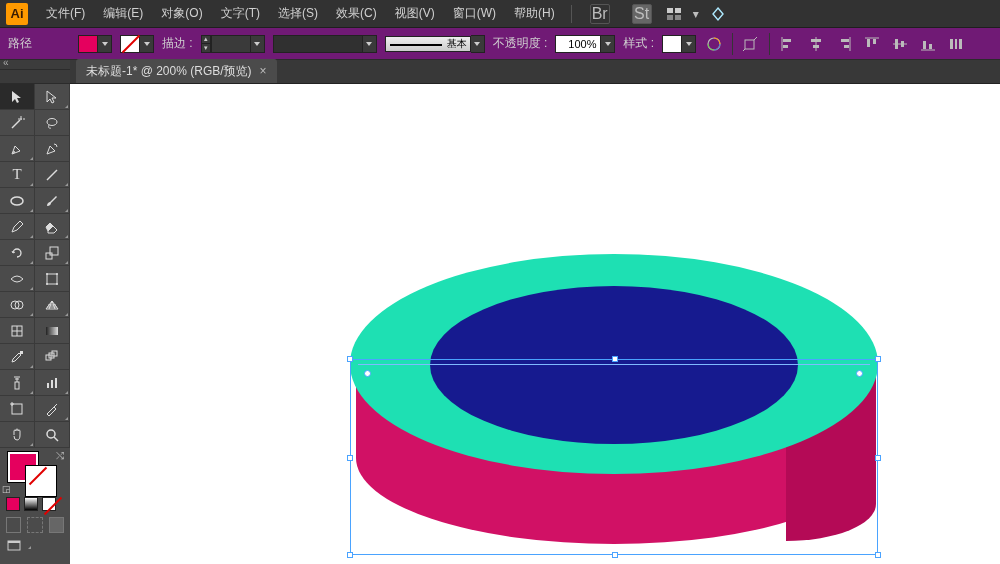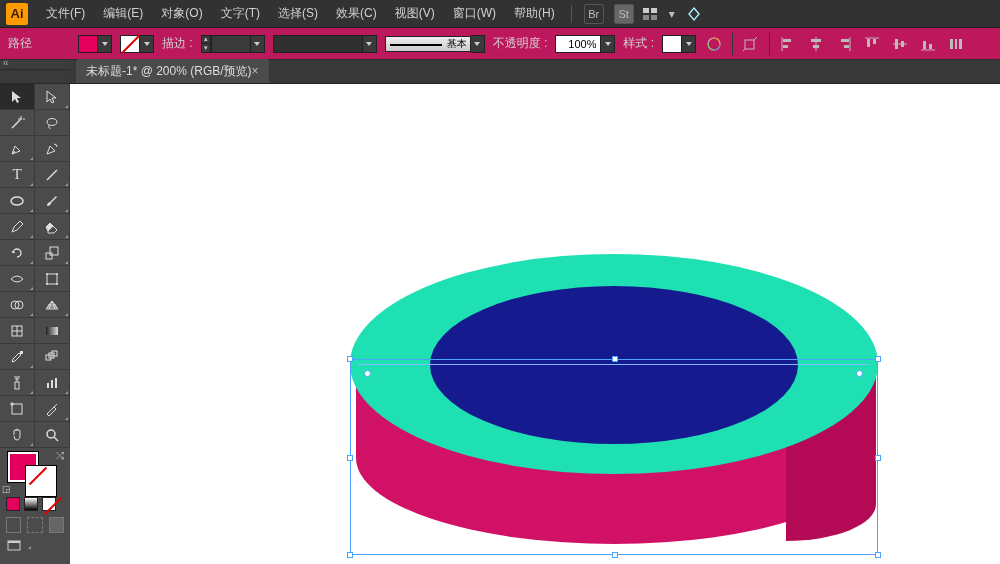--- a/index.html
+++ b/index.html
@@ -3,24 +3,24 @@
 <meta charset="utf-8">
 <style>
   * { box-sizing: border-box; margin: 0; padding: 0; user-select: none; }
   html, body { width: 1000px; height: 564px; overflow: hidden; font-family: "Microsoft YaHei", Arial, sans-serif; font-size: 12px; color: #e8e8e8; background: #323232; }
   .app { width: 1000px; height: 564px; display: flex; flex-direction: column; background: #4b4b4b; }
   
   .menubar { height: 28px; background: #323232; display: flex; align-items: center; padding: 0 6px; gap: 2px; border-bottom: 1px solid #1e1e1e; }
   .ai-logo { width: 22px; height: 22px; background: #ff9a00; color: #3a1c00; font-weight: bold; font-size: 13px; display:flex; align-items:center; justify-content:center; border-radius:2px; margin-right:8px; }
   .menu-item { padding: 19px 8px; color: #d0d0d0; cursor: default; }
   .menubar .sep { width:1px; height:18px; background:#555; margin:0 6px; }
-  .mb-ic { width:20px; height:20px; display:flex; align-items:center; justify-content:center; color:#bdbdbd; font-size:11px; border:1px solid #555; border-radius:2px; margin:0 4px;}
+  .mb-ic { width:20px; height:20px; display:flex; align-items:center; justify-content:center; color:#bdbdbd; font-size:16px; border:1px solid #555; border-radius:2px; margin:0 10px;}
   .mb-plain { width:20px; height:20px; display:flex; align-items:center; justify-content:center; color:#bdbdbd;}
   
-  .ctrlbar { height: 32px; background: #be185d; display: flex; align-items: center; padding: 0 8px; gap: 8px; border-bottom: 1px solid #2b2b2b; font-size:12px; color:#d0d0d0;}
+  .ctrlbar { height: 32px; background: #701a75; display: flex; align-items: center; padding: 0 8px; gap: 8px; border-bottom: 1px solid #2b2b2b; font-size:12px; color:#d0d0d0;}
   .ctrlbar .lbl { color:#d0d0d0; }
   .swatch { width:20px; height:18px; border:1px solid #222; display:inline-block; }
   .dd { width:14px; height:18px; background:#3a3a3a; display:flex; align-items:center; justify-content:center; border:1px solid #222; border-left:none;}
   .dd::after { content:""; border-left:3px solid transparent; border-right:3px solid transparent; border-top:4px solid #ccc; }
   .combo { display:flex; align-items:center;justify-content:center; }
   .fieldbox { height:18px; background:#3a3a3a; border:1px solid #222; display:flex; align-items:center; padding:0 4px; color:#ddd; font-size:11px;}
   .opacity-field { width:46px; height:18px; background:#fff; color:#000; border:1px solid #222; display:flex; align-items:center; padding:0 12px; font-size:11px;}
   .ctrl-ic { width:20px; height:20px; display:flex; align-items:center; justify-content:center; color:#bdbdbd;}
   .vsep { width:1px; height:22px; background:#353535; }
   .stroke-profile { width:86px; height:16px; background:linear-gradient(#eee,#ccc); border:1px solid #222; position:relative;}
@@ -43,21 +43,21 @@
   .fs-stroke::after { content:""; position:absolute; left:6px; top:6px; width:14px; height:14px; background:#4b4b4b;}
   .fs-swap { position:absolute; right:6px; top:2px; font-size:10px; color:#ccc;}
   .fs-mini { position:absolute; left:2px; bottom:0px; font-size:9px; color:#ccc;}
   .colorrow { height:20px; display:flex; align-items:center; gap:4px; padding:0 6px;}
   .crow-sw { width:14px; height:14px; border:1px solid #222;}
   .moderow, .screenrow { height:22px; display:flex; align-items:center; gap:6px; padding:0 6px;}
   .mode-ic { width:16px; height:16px; border:1px solid #777; background:#4b4b4b;}
   
   .workspace { flex:1; display:flex; flex-direction:column; background:#4b4b4b; }
   .doc-tabs { height:24px; background:#383838; display:flex; align-items:flex-end; padding-left:6px; border-bottom:1px solid #222;}
-  .doc-tab { height:24px; background:#4b4b4b; padding:0 10px; display:flex; align-items:center; color:#ddd; font-size:12px; border-top-left-radius:3px; border-top-right-radius:3px;}
+  .doc-tab { height:24px; background:#4b4b4b; padding:0 10px; display:flex; align-items:center; gap:8px; color:#ddd; font-size:12px; border-top-left-radius:3px; border-top-right-radius:3px;}
   .doc-tab .close { color:#bbb; font-size:12px; cursor:pointer;}
   .canvas-wrap { flex:1; background:#fff; position:relative; overflow:hidden;}
   .artwork { position:absolute; left:280px; top:170px; width:540px; height:320px; }
   .cyl-side { position:absolute; left:6px; top:115px; width:516px; height:175px; background:#d11165; border-bottom-left-radius:258px 86px; border-bottom-right-radius:258px 86px; }
   .cyl-side-dark { position:absolute; right:14px; top:115px; width:90px; height:172px; background:#b40a56; border-bottom-right-radius:200px 82px;}
   .ellipse-outer { position:absolute; left:0; top:0; width:528px; height:220px; background:#1ee0b3; border-radius:50%; }
   .ellipse-inner { position:absolute; left:80px; top:32px; width:368px; height:158px; background:#161a8f; border-radius:50%; }
   .bbox { position:absolute; left:0; top:105px; width:528px; height:196px; border:1px solid #4aa3ff; }
   .handle { position:absolute; width:6px; height:6px; background:#fff; border:1px solid #4aa3ff; }
   .hN { left:261px; top:-4px;} .hS{ left:261px; bottom:-4px;} .hW{ left:-4px; top:95px;} .hE{ right:-4px; top:95px;}

